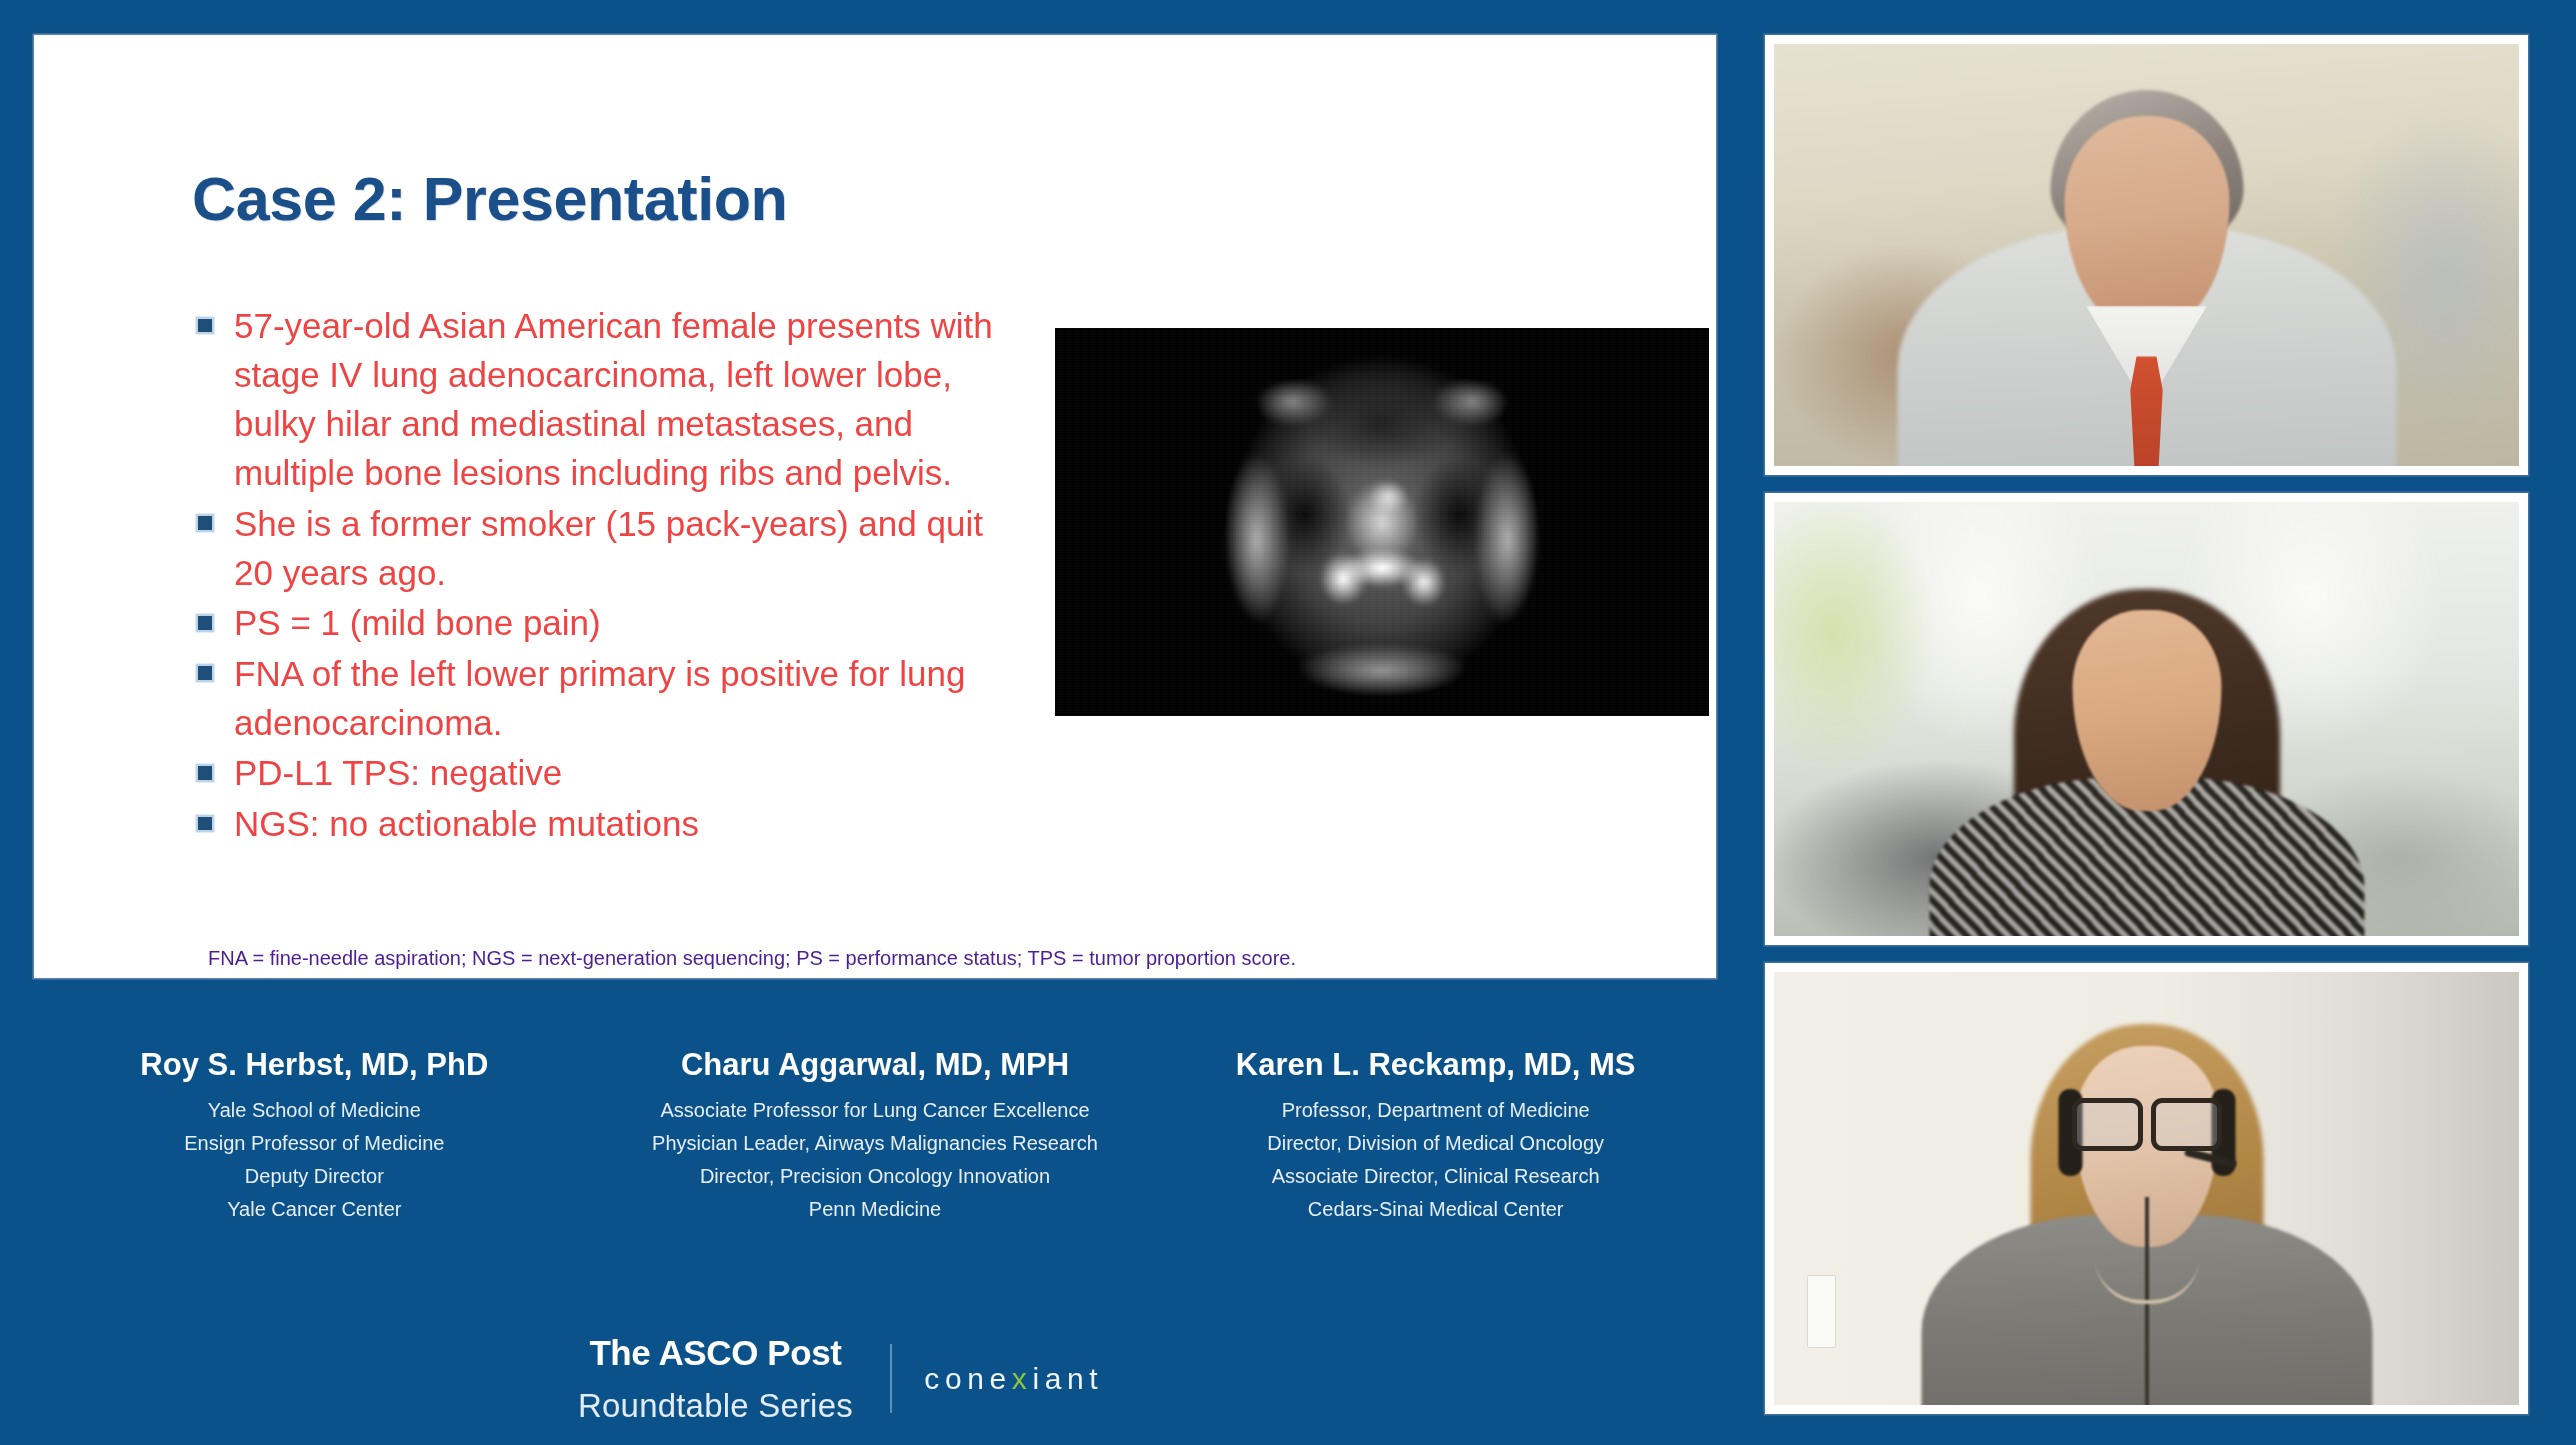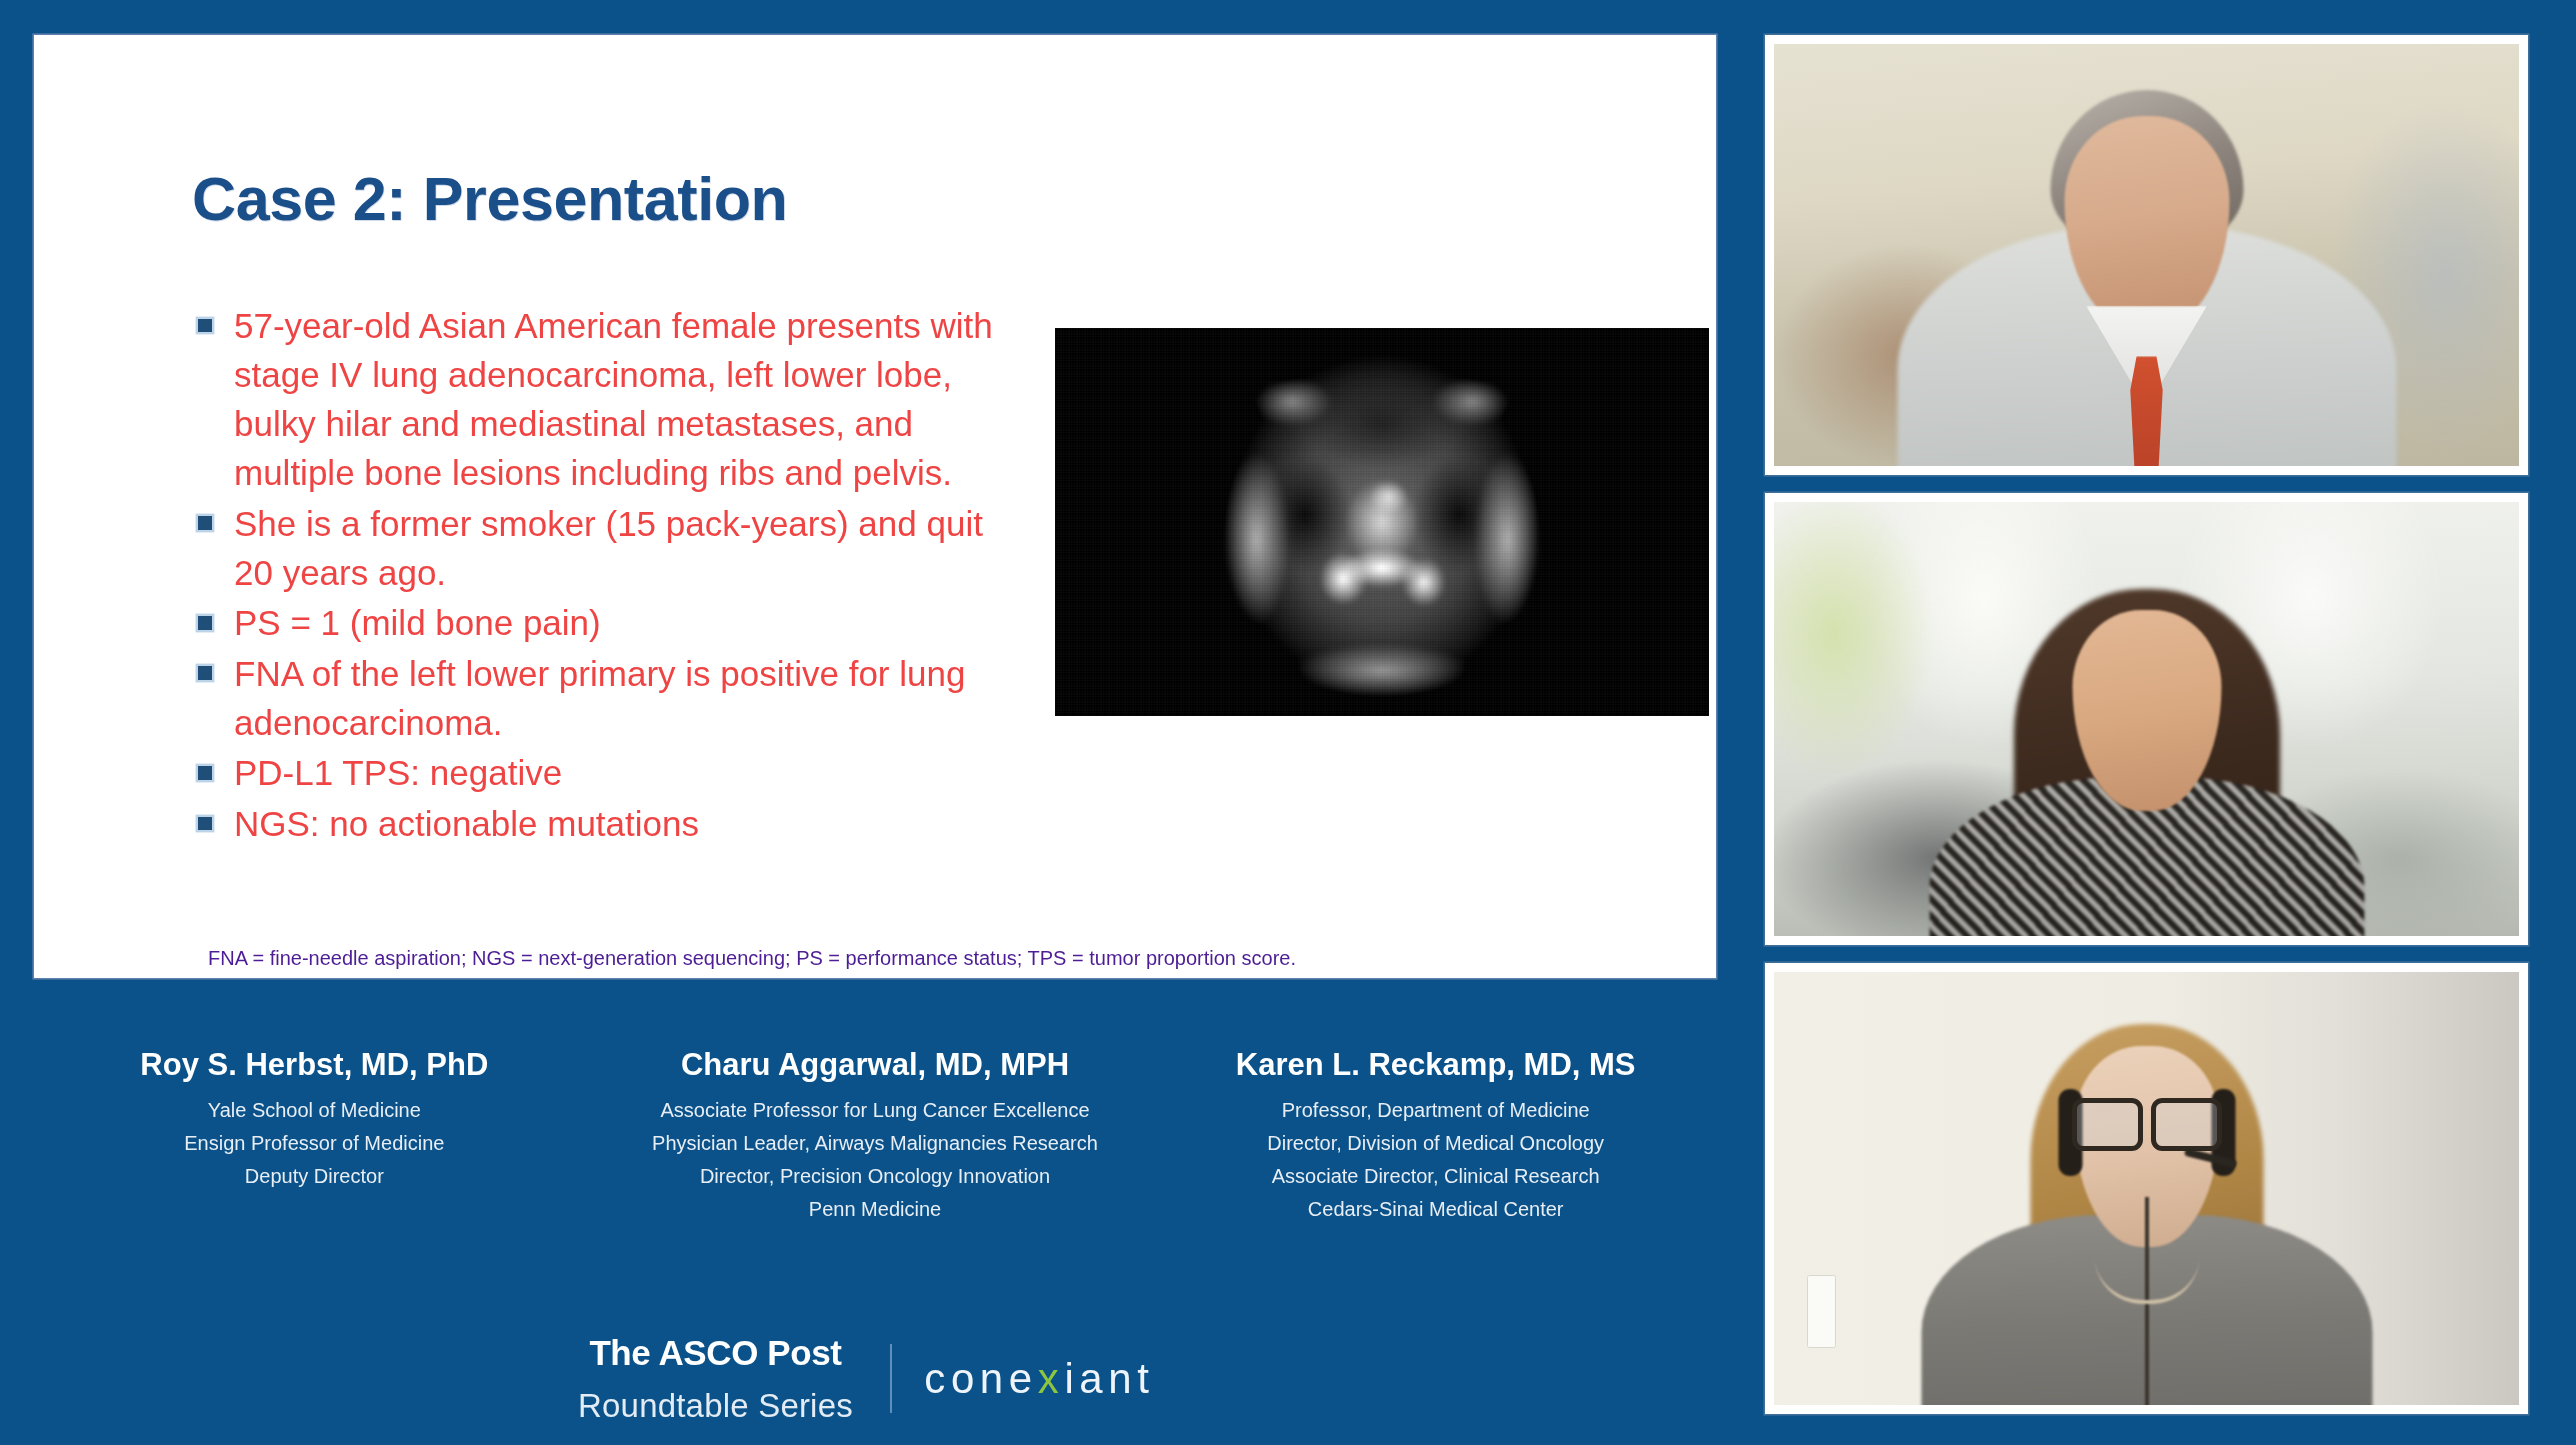--- a/index.html
+++ b/index.html
@@ -167,21 +167,21 @@
     letter-spacing: 0.2px;
     white-space: nowrap;
   }
   #logo-divider {
     width: 2.4px;
     height: 69px;
     background: #5f8fba;
     margin: 0 32px 0 37px;
   }
   #conexiant-logo {
-    font-size: 42px;
+    font-size: 30px;
     color: #eef4f9;
     letter-spacing: 5.6px;
     font-weight: 300;
     white-space: nowrap;
   }
   #conexiant-logo .grn { color: #8cc63f; }
 
   
   .tile {
     position: absolute;
@@ -413,20 +413,21 @@
 
 </div>
 
 <div id="credits">
 
   <div class="credit">
     <div class="nm">Roy S. Herbst, MD, PhD</div>
     <div class="ln">Yale School of Medicine</div>
     <div class="ln">Ensign Professor of Medicine</div>
     <div class="ln">Deputy Director</div>
+    <div class="ln">Yale Cancer Center</div>
   </div>
 
   <div class="credit">
     <div class="nm">Charu Aggarwal, MD, MPH</div>
     <div class="ln">Associate Professor for Lung Cancer Excellence</div>
     <div class="ln">Physician Leader, Airways Malignancies Research</div>
     <div class="ln">Director, Precision Oncology Innovation</div>
     <div class="ln">Penn Medicine</div>
   </div>
 

